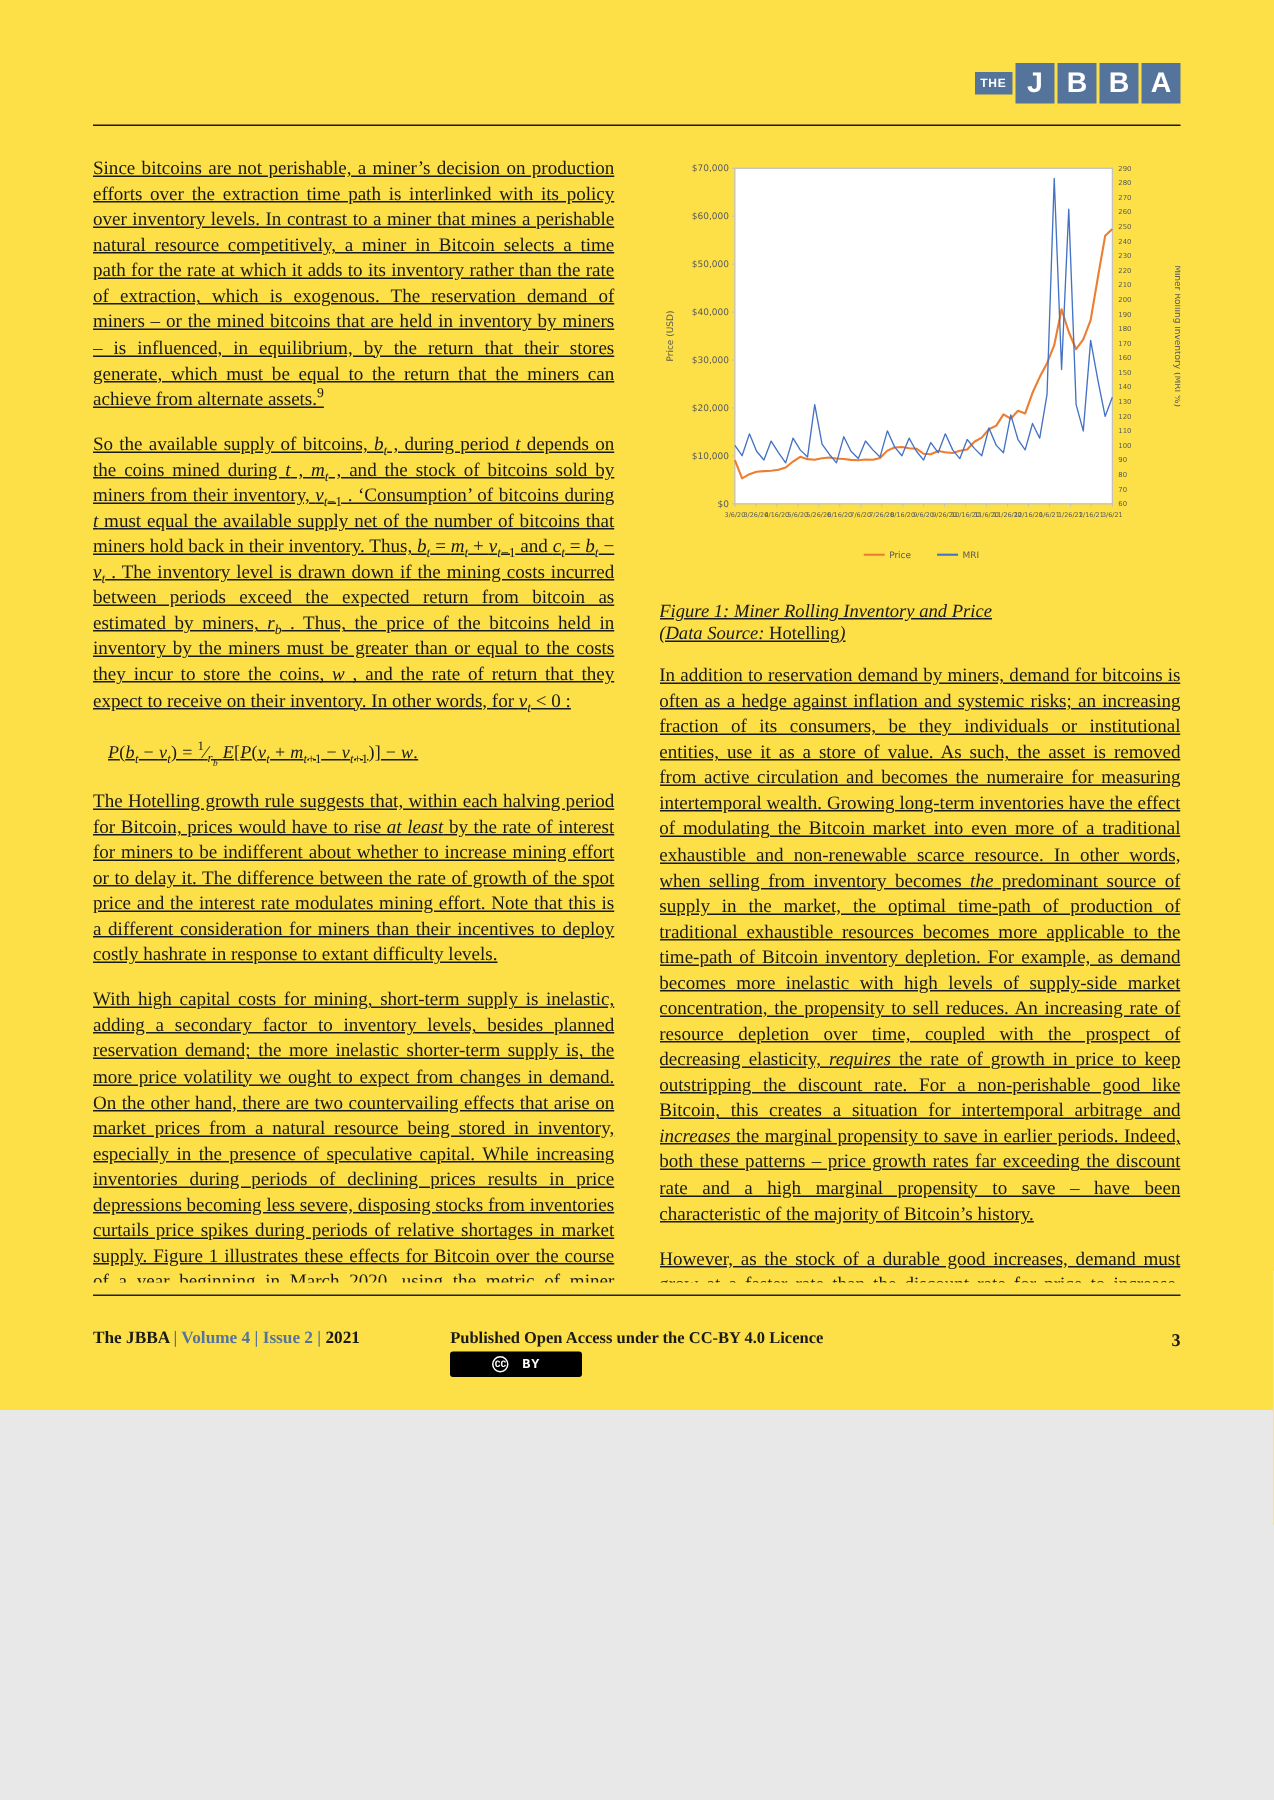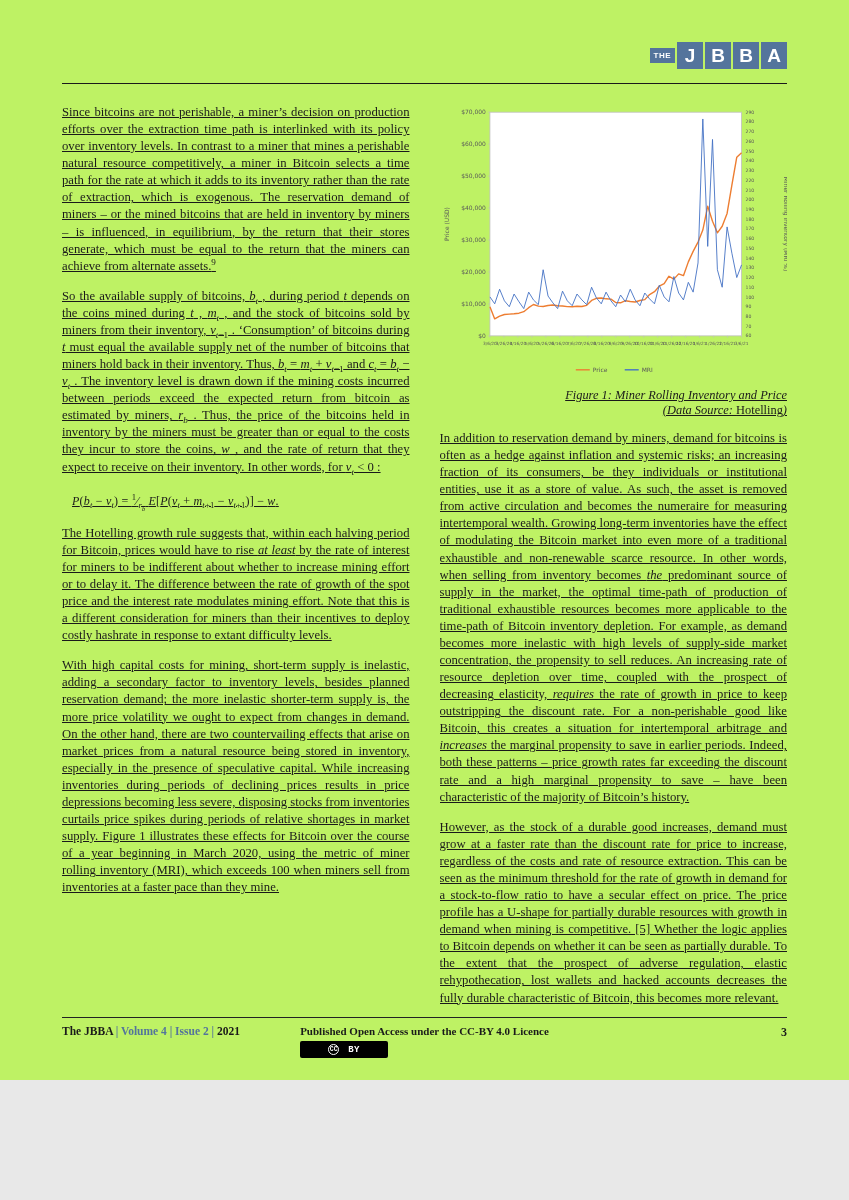--- a/index.html
+++ b/index.html
@@ -1,18 +1,18 @@
 <!DOCTYPE html>
 <html><head>
 <meta charset="utf-8">
 <style>
   * { margin:0; padding:0; box-sizing:border-box; }
   html,body { background:#e8e8e8; }
   .page {
-    width:849px; height:1080px; margin:0 auto; background:#bef264;
+    width:849px; height:940px; margin:0 auto; background:#fde047;
     padding:42px 62px 22px 62px; position:relative; overflow:hidden;
     font-family:"Liberation Serif", serif; color:#1a1a1a;
     display:flex; flex-direction:column;
   }
   
   header { display:flex; justify-content:flex-end; }
   .logo { display:flex; align-items:center; gap:2px; }
   .logo-the {
     background:#54749c; color:#fff; font-family:"Liberation Sans",sans-serif;
     font-weight:bold; font-size:8px; padding:3px 4px; letter-spacing:0.5px;
@@ -37,27 +37,27 @@
   .equation i { font-family:"Liberation Serif", serif; }
 
   
   .footnote-block { margin-top:auto; padding-top:6px; }
   .footnote-rule { width:150px; border-top:1px solid #444; margin-bottom:5px; }
   .footnote { font-size:10.4px; line-height:1.3; text-align:justify; }
 
   
   figure { margin-bottom:12px; }
   #figure-chart { width:100%; height:272px; }
-  figcaption { text-align:right; font-size:12.4px; font-style:italic; margin-top:12px; }
+  figcaption { text-align:left; font-size:12.4px; font-style:italic; margin-top:24px; }
   figcaption .cap2 { font-style:italic; }
   figcaption .cap2 .upright { font-style:normal; }
 
   
   footer {
-    border-top:1.2px solid #222; margin-top:8px; padding-top:7px;
+    border-top:1.2px solid #222; margin-top:8px; padding-top:22px;
     display:grid; grid-template-columns:1fr auto 1fr; align-items:start;
   }
   .footer-left { font-size:11.5px; font-weight:bold; white-space:nowrap; }
   .footer-left .blue { color:#54749c; }
   .footer-center { text-align:left; }
   .license-text { font-size:11px; font-weight:bold; }
   .cc-badge {
     margin-top:3px; display:inline-flex; align-items:center; justify-content:center;
     gap:9px; background:#000; color:#fff; width:88px; height:17px; border-radius:2px;
     font-family:Liberation Mono, monospace;

